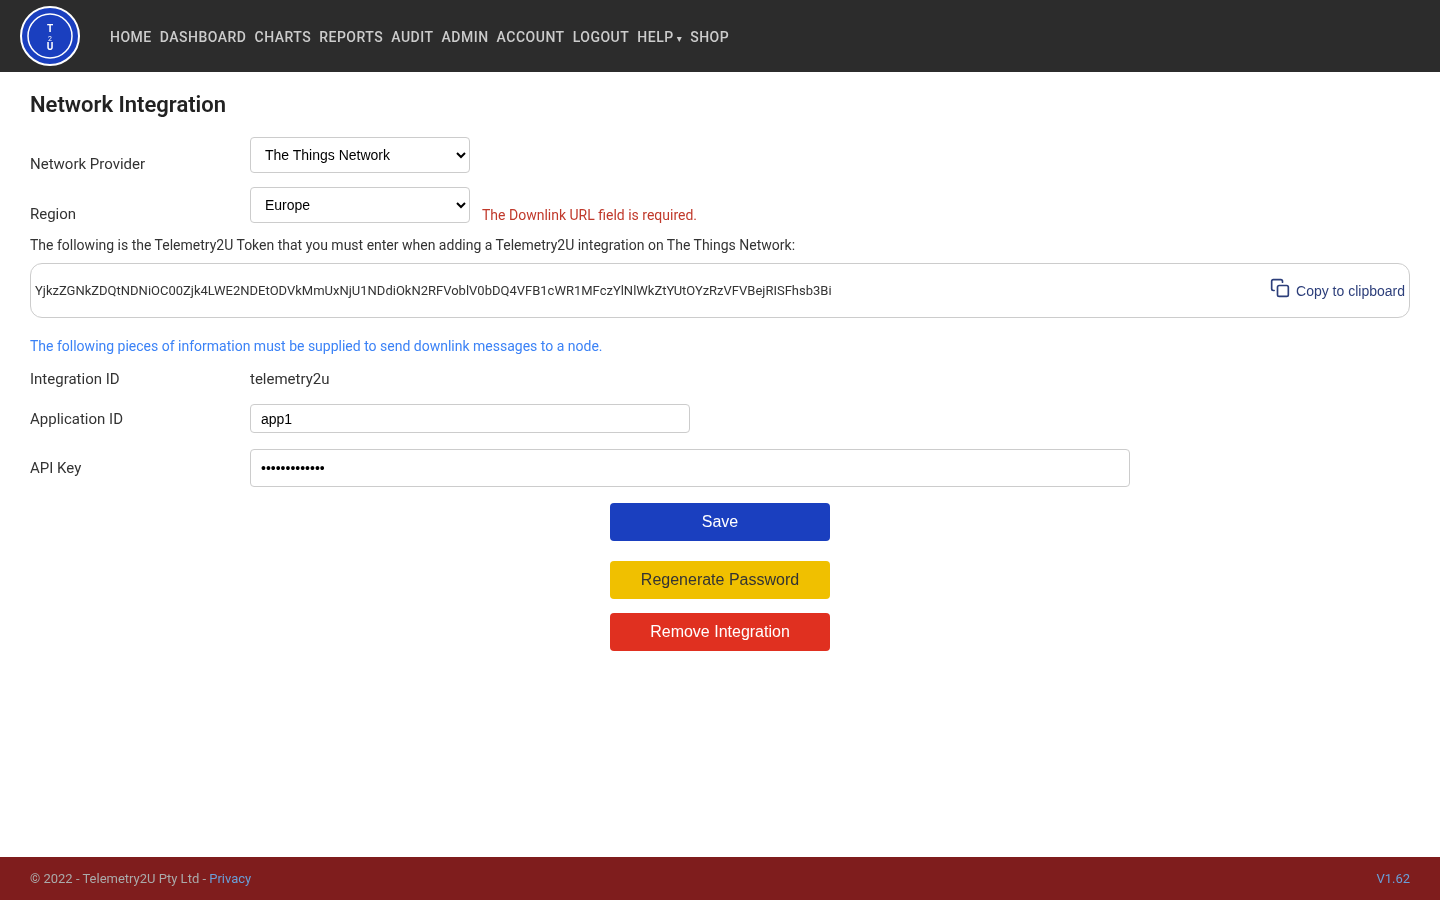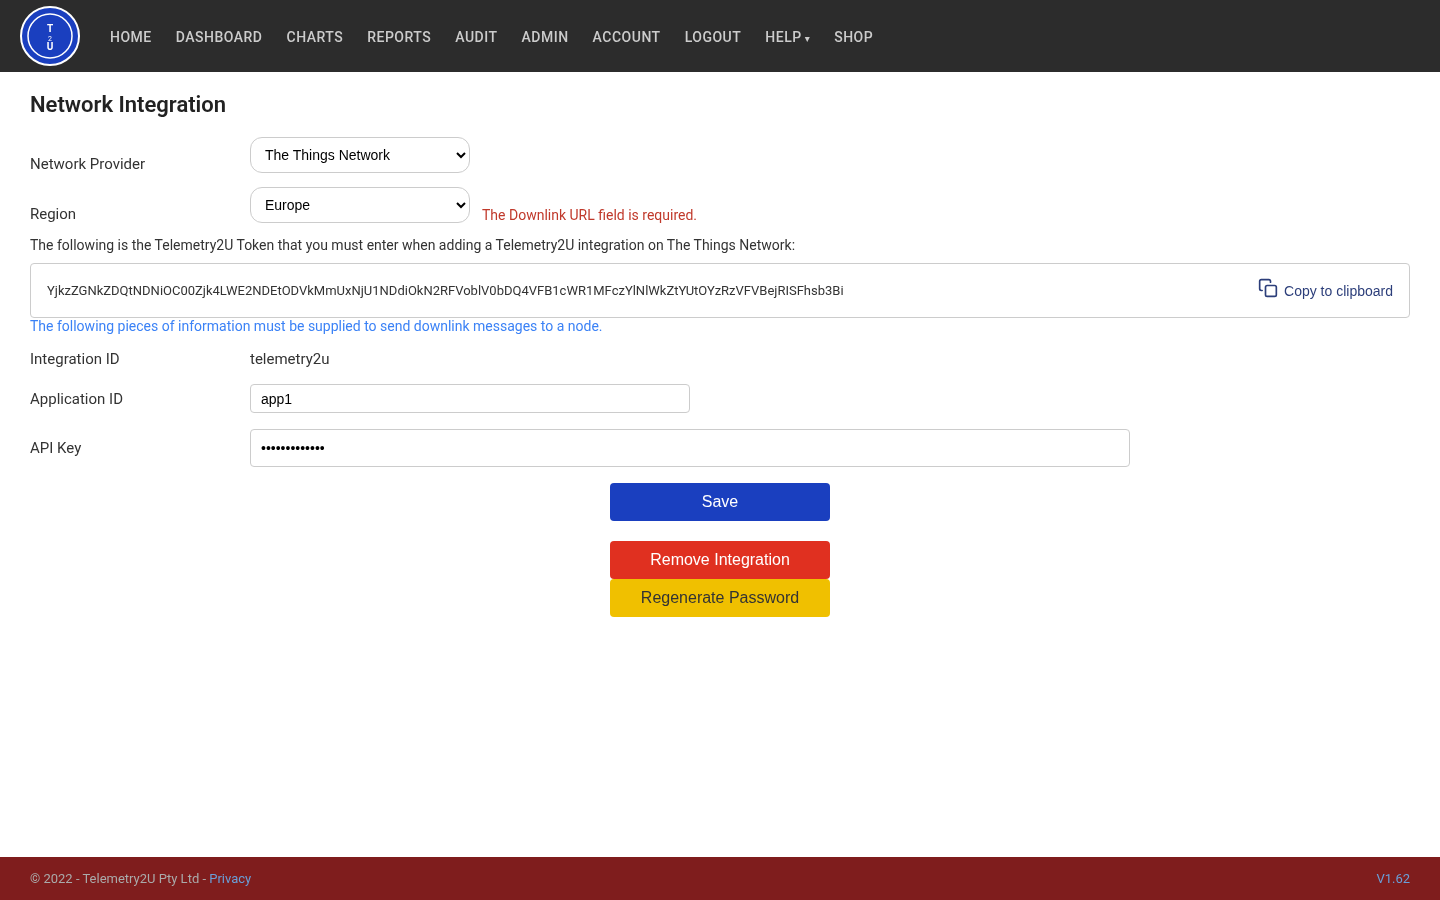--- a/index.html
+++ b/index.html
@@ -15,21 +15,21 @@
       height: 72px;
     }
     .navbar-logo {
       width: 60px;
       height: 60px;
       margin-right: 30px;
     }
     .navbar-logo svg { width: 60px; height: 60px; }
     .navbar-links {
       display: flex;
-      gap: 24px;
+      gap: 8px;
       list-style: none;
       align-items: flex-start;
     }
     .navbar-links li a {
       color: #ccc;
       text-decoration: none;
       font-size: 14px;
       font-weight: 500;
       letter-spacing: 0.5px;
     }
@@ -60,21 +60,21 @@
       width: 220px;
       font-size: 15px;
       color: #333;
       flex-shrink: 0;
     }
     .form-control {
       width: 220px;
       padding: 6px 10px;
       font-size: 14px;
       border: 1px solid #ccc;
-      border-radius: 12px;
+      border-radius: 4px;
       background: #fff;
       height: 36px;
     }
     select.form-control {
       appearance: auto;
     }
     .error-text {
       color: #c0392b;
       font-size: 14px;
       margin-left: 12px;
@@ -82,25 +82,26 @@
 
     
     .token-description {
       font-size: 14px;
       color: #333;
       margin-bottom: 10px;
       margin-top: 10px;
     }
     .token-box {
       border: 1px solid #ccc;
-      border-radius: 4px;
-      padding: 14px 16px;
+      border-radius: 12px;
+      padding: 14px 4px;
       display: flex;
       align-items: center;
       justify-content: space-between;
+      margin-bottom: 20px;
       background: #fff;
     }
     .token-text {
       font-size: 13px;
       color: #333;
       word-break: break-all;
       flex: 1;
     }
     .copy-btn {
       display: flex;
@@ -284,22 +285,22 @@
     <input type="text" class="input-wide" value="app1" style="">
   </div>
 
   <div class="info-group">
     <span class="info-label">API Key</span>
     <input type="password" class="input-full" value="2KO65AG46EAFN" style="">
   </div>
 
   <div class="buttons-section">
     <button class="btn btn-save">Save</button>
+    <button class="btn btn-regenerate">Regenerate Password</button>
     <button class="btn btn-remove">Remove Integration</button>
-    <button class="btn btn-regenerate">Regenerate Password</button>
   </div>
 </main>
 
 <footer class="footer">
   <div>
     <span>© 2022 - Telemetry2U Pty Ltd - </span><a href="#">Privacy</a>
   </div>
   <div>
     <a href="#">V1.62</a>
   </div>

